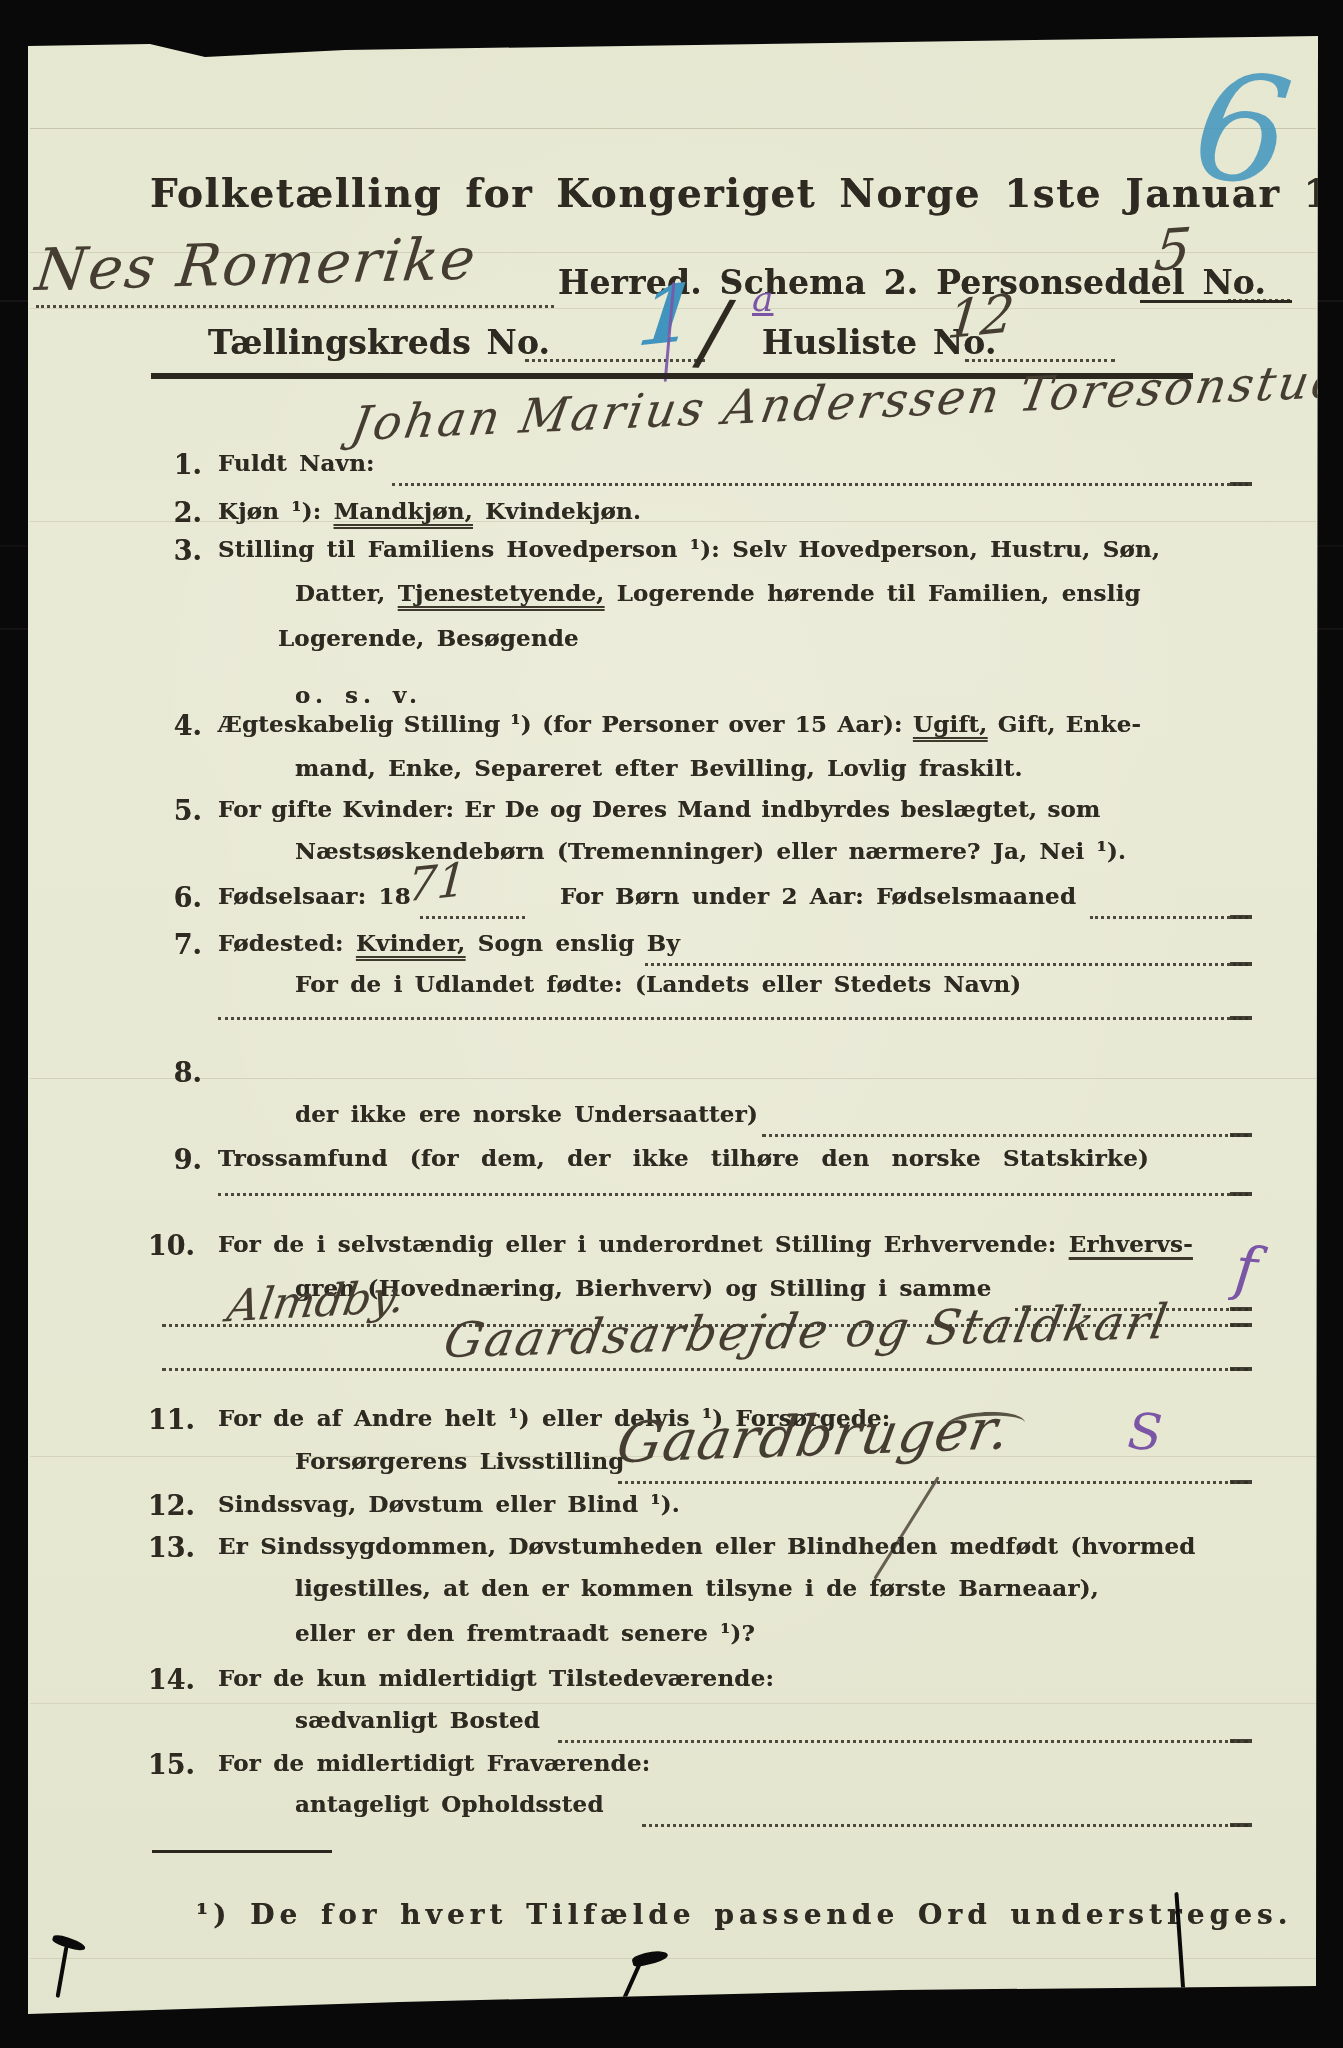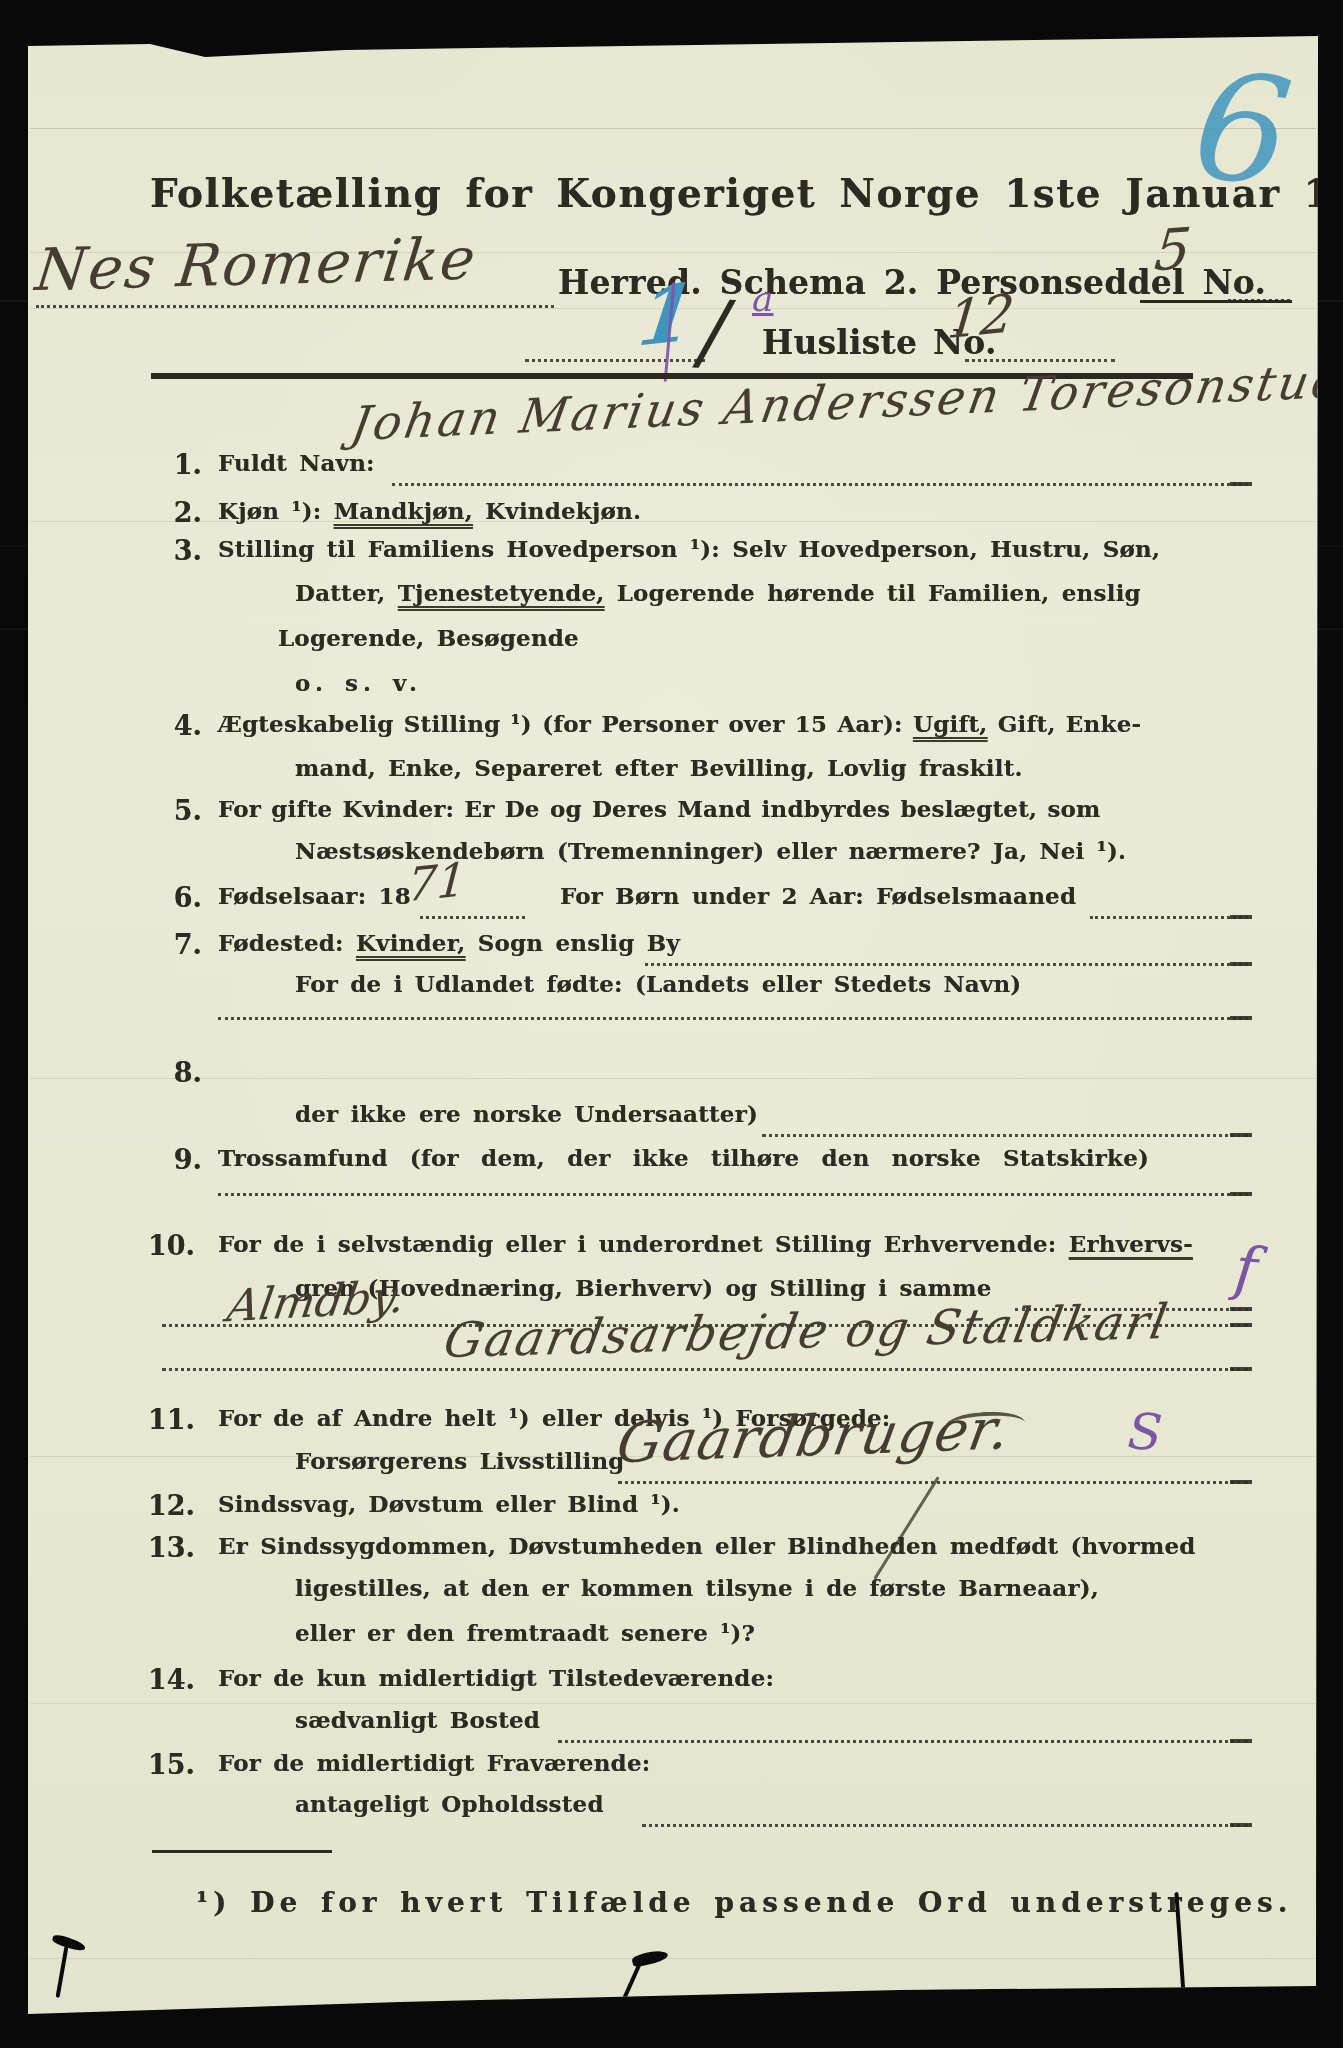--- a/index.html
+++ b/index.html
@@ -20,21 +20,21 @@
       radial-gradient(ellipse at 50% 40%, rgba(255,255,255,.10), rgba(0,0,0,0) 60%),
       linear-gradient(180deg,#e6e7d0 0%, #e9ead6 30%, #e7e8d2 70%, #e3e4cd 100%);
     clip-path:polygon(28px 46px,150px 44px,205px 57px,345px 50px,900px 42px,1318px 36px,1317px 900px,1316px 1986px,900px 1990px,400px 2002px,28px 2014px);
   }
   .crease{position:absolute;left:30px;right:27px;height:1px;background:rgba(150,145,112,.38);}
   .line{position:absolute;white-space:nowrap;color:var(--ink);font-weight:700;font-size:23px;word-spacing:4px;letter-spacing:.2px;text-shadow:0 0 .5px rgba(46,42,34,.6);}
   .num{position:absolute;width:50px;text-align:right;color:var(--ink);font-weight:700;font-size:27px;text-shadow:0 0 .5px rgba(46,42,34,.6);}
   .it{font-weight:600;}
   .uu{text-decoration:underline double;text-decoration-thickness:2px;text-underline-offset:5px;text-decoration-color:rgba(52,46,34,.85);}
   .u1{text-decoration:underline;text-decoration-thickness:2.5px;text-underline-offset:5px;text-decoration-color:rgba(52,46,34,.85);}
-  .sp{letter-spacing:5px;}
+  .sp{letter-spacing:5px;margin-top:12px;}
   .leader{position:absolute;height:2px;border-bottom:3px dotted rgba(48,44,34,.85);}
   .lead-end::after{content:"";position:absolute;right:-4px;bottom:-3px;width:22px;height:4px;background:rgba(48,44,34,.9);}
   .rule{position:absolute;background:#2c2820;}
   .hw{position:absolute;white-space:nowrap;font-style:italic;font-weight:400;color:var(--hand);transform-origin:left center;}
   .hw-blue{color:#4094be;}
   .hw-purple{color:#7b55a6;}
   .stroke{position:absolute;background:var(--hand);border-radius:2px;}
   .swash{position:absolute;border-top:4px solid rgba(64,56,44,.85);border-radius:100% 100% 0 0/160% 160% 0 0;height:12px;}
   .tear{position:absolute;background:#0b0b0b;}
 </style>
@@ -61,20 +61,21 @@
   <div class="line" style="left:150px;top:170px;width:1080px;text-align:center;font-size:39px;letter-spacing:1.5px;word-spacing:8px">Folketælling for Kongeriget Norge 1ste Januar 1891.</div>
 
   <div class="hw" style="left:36px;top:236px;font-size:58px;letter-spacing:2px;transform:rotate(-1.5deg) skewX(-8deg)">Nes Romerike</div>
   <div class="leader" style="left:36px;top:303px;width:518px"></div>
 
   <div class="line" style="left:558px;top:263px;font-size:33px;word-spacing:6px">Herred.   Schema 2.   Personseddel No.</div>
   <div class="leader" style="left:1228px;top:297px;width:62px"></div>
   <div class="rule" style="left:1140px;top:300px;width:152px;height:3px"></div>
   <div class="hw" style="left:1155px;top:218px;font-size:56px;transform:rotate(-4deg) skewX(-10deg)">5</div>
 
+  <div class="line" style="left:208px;top:323px;font-size:33px">Tællingskreds No.</div>
   <div class="leader" style="left:525px;top:357px;width:180px"></div>
   <div class="hw hw-blue" style="left:640px;top:272px;font-size:78px;font-weight:700;transform:rotate(-6deg) skewX(-14deg)">1</div>
   <div class="stroke" style="left:668px;top:282px;width:3px;height:100px;background:#7b55a6;transform:rotate(5deg);opacity:.9"></div>
   <div class="hw hw-purple" style="left:752px;top:278px;font-size:36px;text-decoration:underline">a</div>
   <div class="hw" style="left:700px;top:282px;font-size:84px;color:#2e2a22;transform:rotate(2deg)">/</div>
   <div class="line" style="left:762px;top:323px;font-size:33px">Husliste No.</div>
   <div class="leader" style="left:965px;top:357px;width:150px"></div>
   <div class="hw" style="left:948px;top:290px;font-size:52px;transform:rotate(-6deg) skewX(-12deg)">12</div>
 
   <div class="rule" style="left:151px;top:373px;width:1042px;height:6px"></div>

